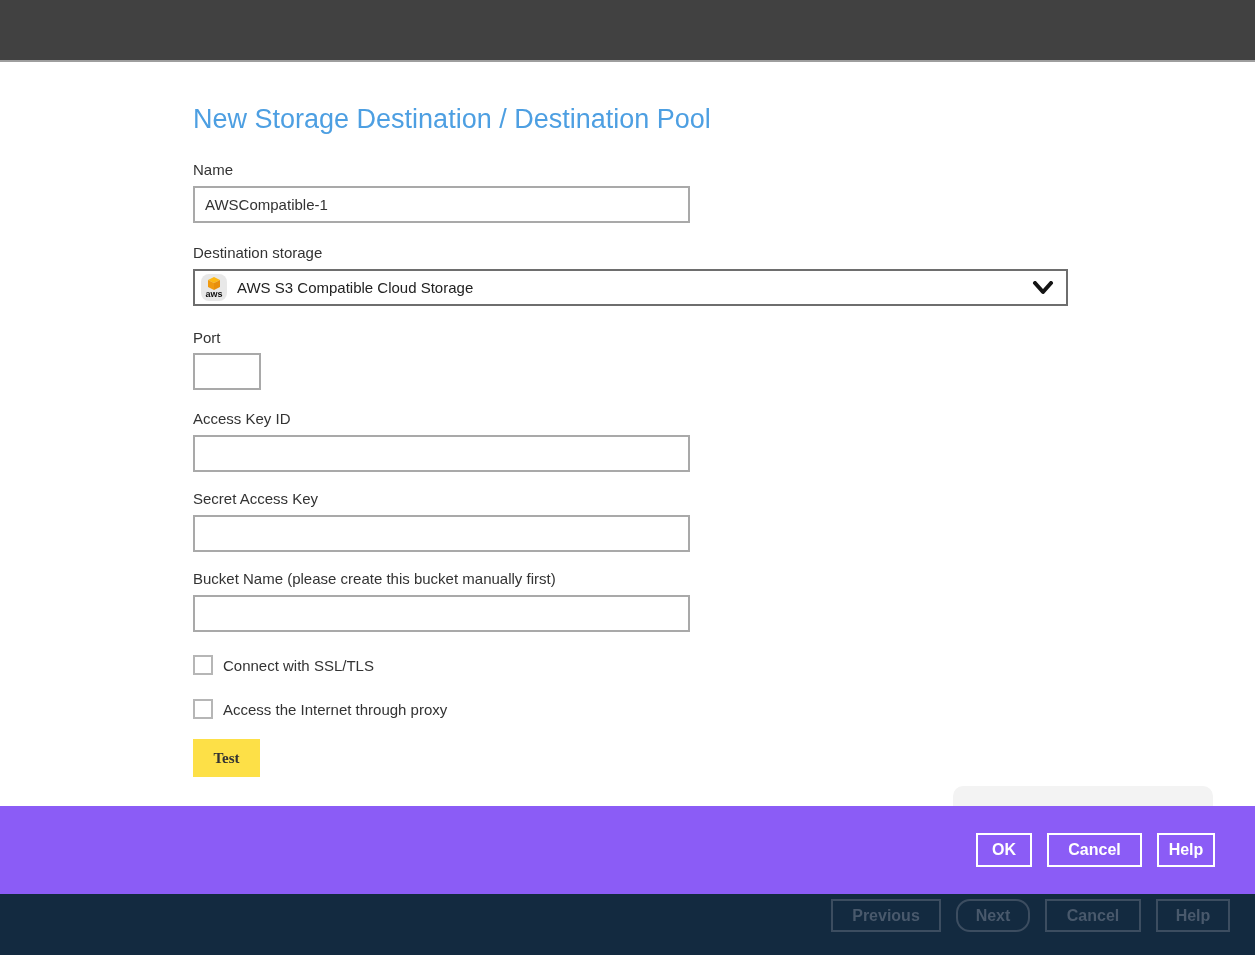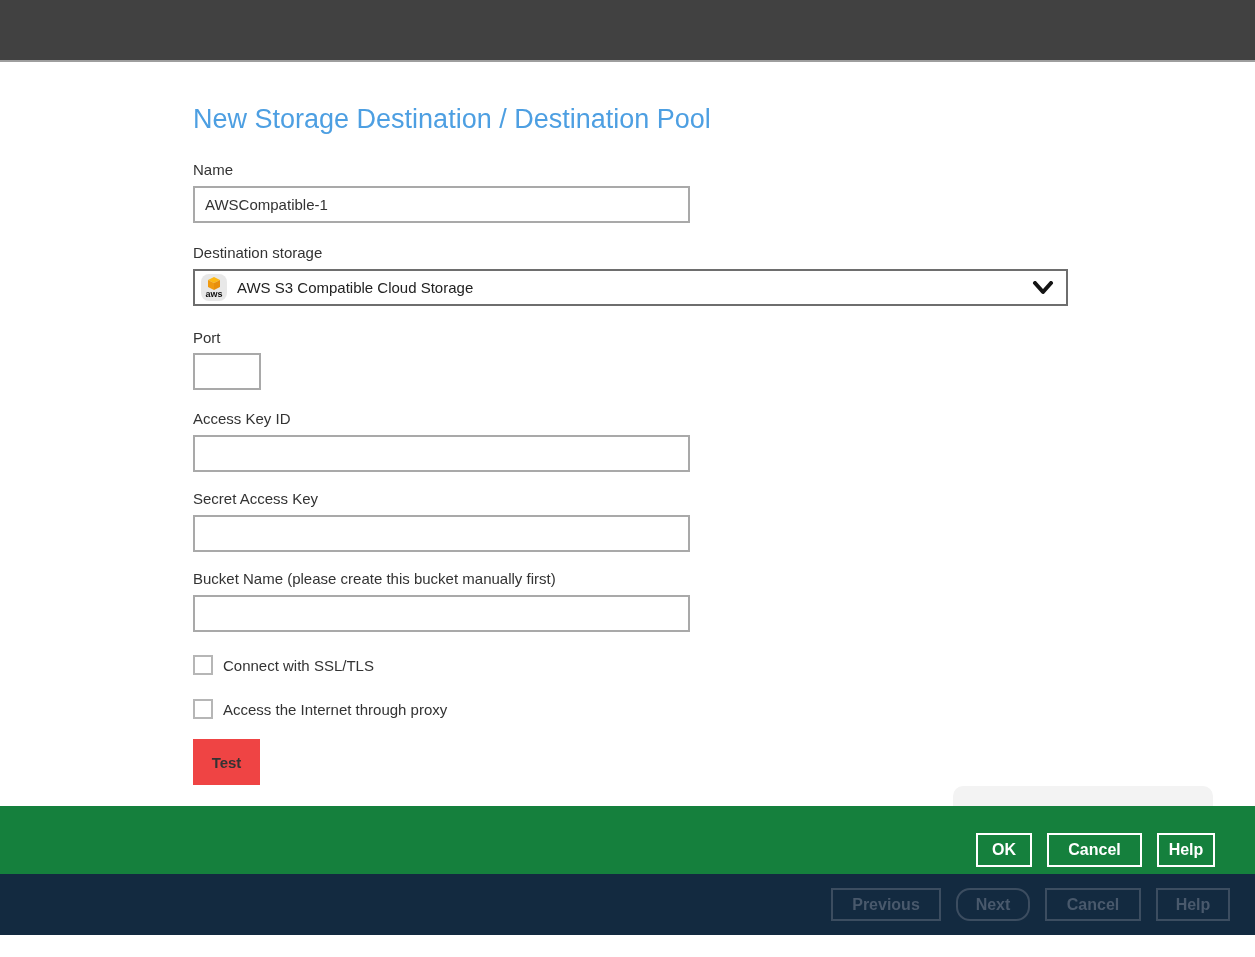--- a/index.html
+++ b/index.html
@@ -99,43 +99,43 @@
     background: #ffffff;
     margin-right: 10px;
     flex: 0 0 auto;
     cursor: pointer;
   }
   .chk-label { font-size: 15px; color: #333333; }
 
   
   .test-btn {
     margin-top: 20px;
-    width: 67px; height: 46px;
-    background: #ef4444;
+    width: 67px; height: 38px;
+    background: #fde047;
     border: none;
-    font-family: Liberation Sans, sans-serif;
+    font-family: Liberation Serif, serif;
     font-size: 15px; font-weight: bold;
     color: #333333;
     cursor: pointer;
   }
 
   
   .panel-corner {
     position: absolute;
     left: 953px; bottom: 0;
     width: 260px; height: 20px;
     background: #f3f3f3;
     border-radius: 10px 10px 0 0;
   }
 
   
   .action-bar {
     position: relative;
-    height: 68px;
-    background: #15803d;
+    height: 88px;
+    background: #8b5cf6;
   }
   .action-buttons {
     position: absolute;
     top: 27px; right: 40px;
     display: flex; gap: 15px;
   }
   .abtn {
     height: 34px;
     border: 2px solid #ffffff;
     background: transparent;
@@ -151,21 +151,21 @@
   .abtn-help { width: 58px; }
 
   
   .wizard-footer {
     position: relative;
     height: 61px;
     background: #132a40;
   }
   .wizard-buttons {
     position: absolute;
-    top: 14px; right: 25px;
+    top: 5px; right: 25px;
     display: flex; gap: 15px;
   }
   .wbtn {
     height: 33px;
     border: 2px solid #3c4d60;
     background: transparent;
     color: #49596c;
     font-family: inherit;
     font-size: 16px; font-weight: 600;
     display: flex; align-items: center; justify-content: center;

